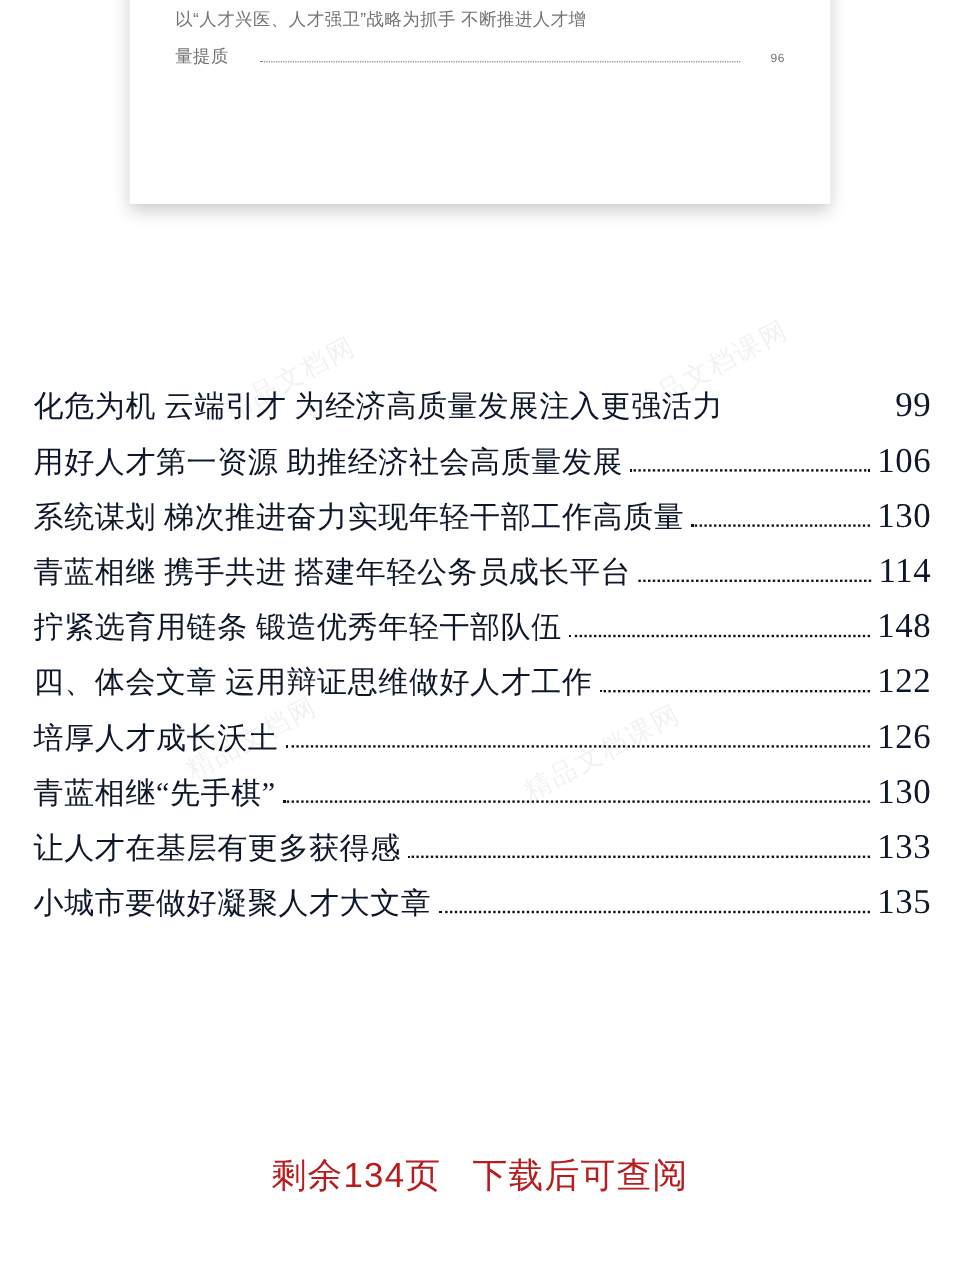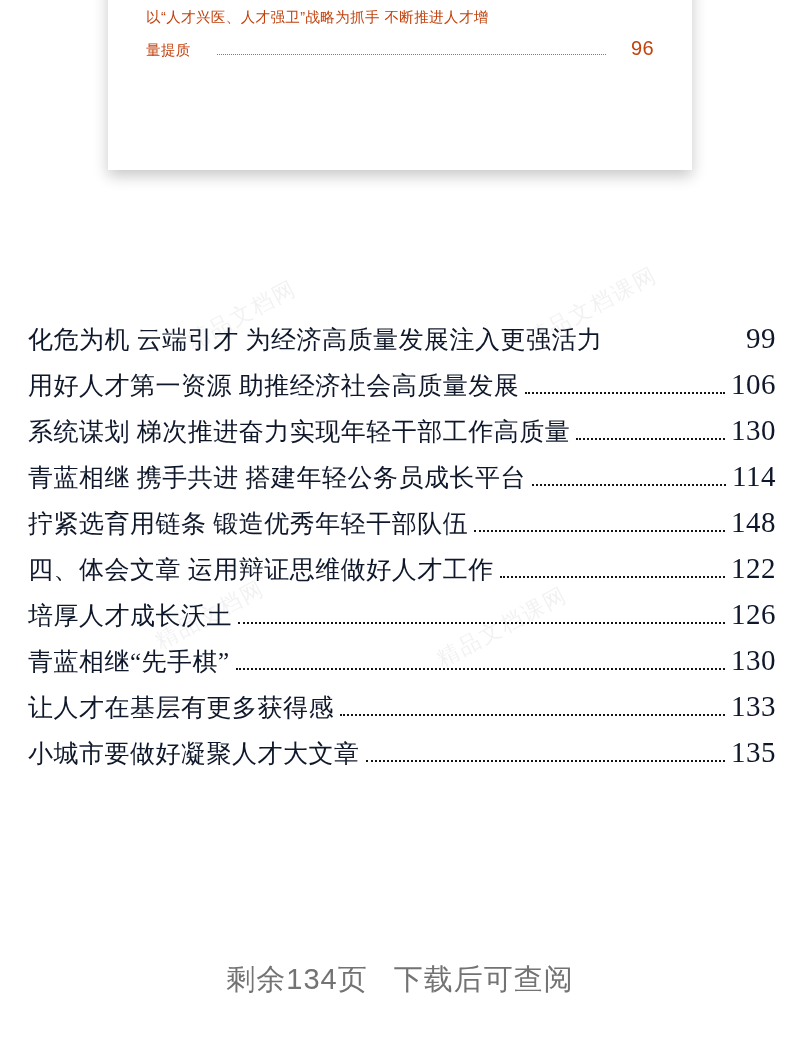--- a/index.html
+++ b/index.html
@@ -25,39 +25,39 @@
     background: #ffffff;
     box-shadow: 0 6px 14px rgba(0,0,0,0.22);
     overflow: hidden;
   }
   .top-card-inner {
     padding: 62px 38px 0 38px;
   }
   .card-line {
     font-family: "Liberation Sans", "DejaVu Sans", sans-serif;
     font-size: 14.5px;
-    color: #c2410c;
+    color: #737373;
     line-height: 31px;
     white-space: nowrap;
     letter-spacing: 0.4px;
   }
   .card-line.second {
     display: flex;
     align-items: baseline;
     gap: 20px;
   }
   .card-line .dots {
     flex: 1;
     border-bottom: 1.4px dotted #7c7c7c;
     margin: 0 5px 5px 6px;
     height: 1px;
   }
   .card-line .pg {
     font-family: "Liberation Sans", "DejaVu Sans", sans-serif;
-    font-size: 20px;
+    font-size: 10px;
   }
 
   
   .wm {
     position: absolute;
     color: rgba(0,0,0,0.055);
     font-family: "Liberation Sans", "DejaVu Sans", sans-serif;
     font-size: 22px;
     letter-spacing: 2px;
     transform: rotate(-28deg);
@@ -106,21 +106,21 @@
 
   
   .footer-note {
     position: absolute;
     left: 0;
     top: 960px;
     width: 800px;
     text-align: center;
     font-family: "Liberation Sans", "DejaVu Sans", sans-serif;
     font-size: 29px;
-    color: #737373;
+    color: #b91c1c;
     letter-spacing: 1px;
   }
   .footer-note .gap { display: inline-block; width: 26px; }
 </style>
 </head>
 <body>
 
 <div class="top-card">
   <div class="top-card-inner">
     <div class="card-line">以“人才兴医、人才强卫”战略为抓手 不断推进人才增</div>

